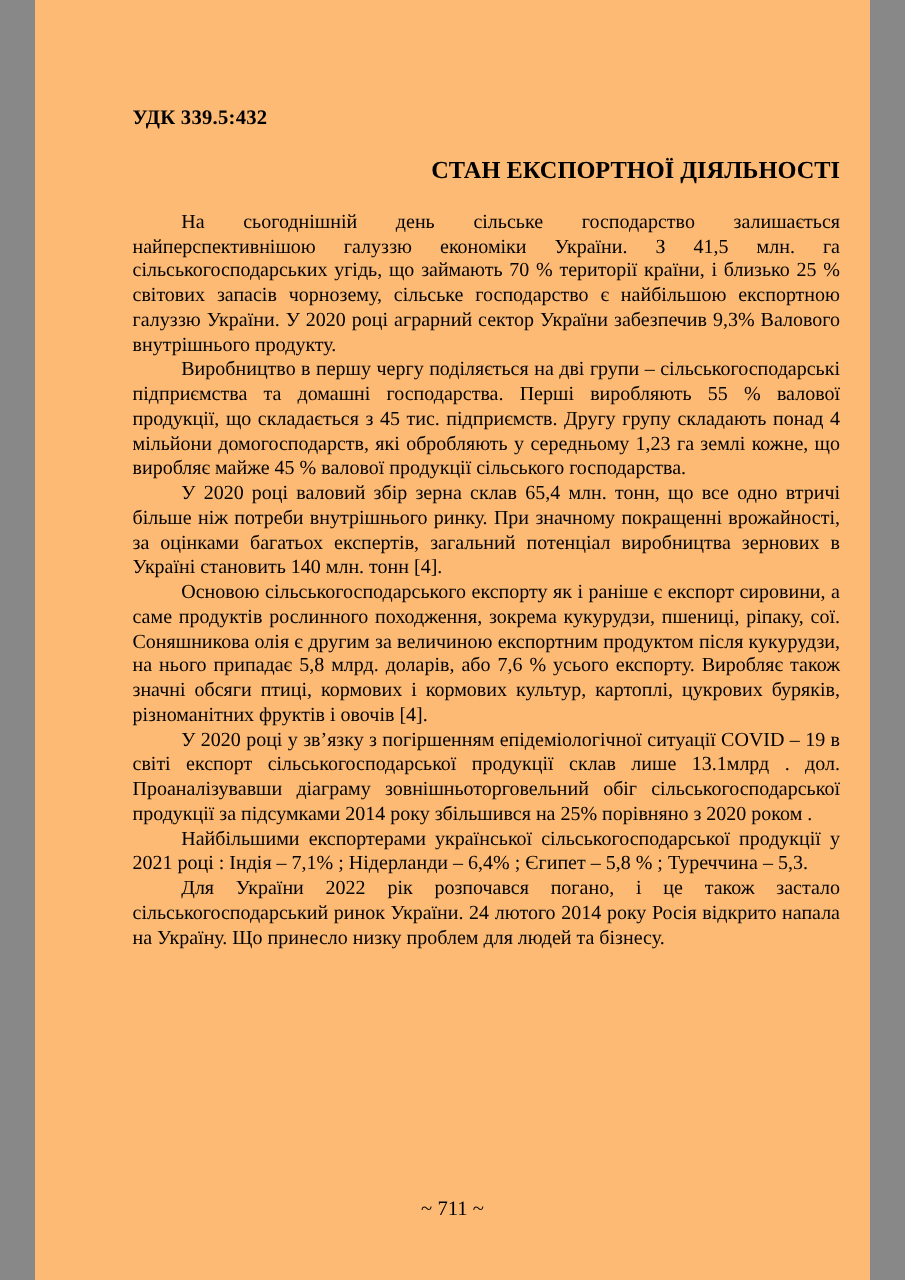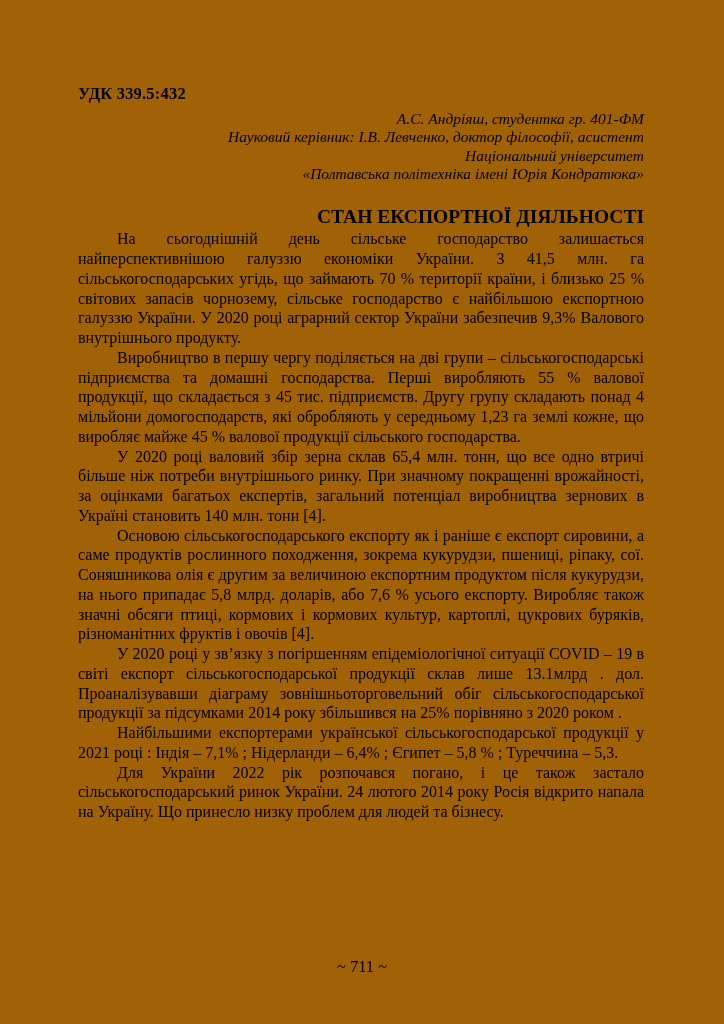--- a/index.html
+++ b/index.html
@@ -1,21 +1,21 @@
 <!DOCTYPE html>
 <html lang="uk"><head>
 <meta charset="utf-8">
 <style>
   html, body { margin: 0; padding: 0; background: #888; }
   .page {
     position: relative;
-    width: 724px;
+    width: 668px;
     height: 1024px;
     margin: 0 auto;
-    background: #a16207;
+    background: #fdba74;
     color: #000000;
     font-family: "Liberation Serif", "DejaVu Serif", serif;
     overflow: hidden;
   }
   .content {
     position: absolute;
     left: 78px;
     top: 84px;
     width: 566px;
   }
@@ -34,21 +34,21 @@
   }
   .title {
     margin: 22px 0 0 0;
     text-align: right;
     font-weight: 700;
     font-size: 19.5px;
     line-height: 21.8px;
   }
   .title .tl { display: block; white-space: nowrap; }
   .body {
-    margin-top: 2px;
+    margin-top: 20px;
     font-size: 16px;
     line-height: 19.75px;
     text-align: justify;
     text-justify: inter-word;
   }
   .body p {
     margin: 0;
     padding: 0;
     text-indent: 39px;
     hyphens: none;
@@ -64,26 +64,20 @@
   }
 </style>
 </head>
 <body>
 
 <div class="page">
   <div class="content">
 
     <div class="udk">УДК 339.5:432</div>
 
-    <div class="byline">
-      <div>А.С. Андріяш, студентка гр. 401-ФМ</div>
-      <div>Науковий керівник: І.В. Левченко, доктор філософії, асистент</div>
-      <div>Національний університет</div>
-      <div>«Полтавська політехніка імені Юрія Кондратюка»</div>
-    </div>
 
     <h1 class="title">
       <span class="tl">СТАН ЕКСПОРТНОЇ ДІЯЛЬНОСТІ</span>
     </h1>
 
     <div class="body">
       <p>На сьогоднішній день сільське господарство залишається найперспективнішою галуззю економіки України. З 41,5 млн. га сільськогосподарських угідь, що займають 70 % території країни, і близько 25 % світових запасів чорнозему, сільське господарство є найбільшою експортною галуззю України. У 2020 році аграрний сектор України забезпечив 9,3% Валового внутрішнього продукту.</p>
       <p>Виробництво в першу чергу поділяється на дві групи – сільськогосподарські підприємства та домашні господарства. Перші виробляють 55 % валової продукції, що складається з 45 тис. підприємств. Другу групу складають понад 4 мільйони домогосподарств, які обробляють у середньому 1,23 га землі кожне, що виробляє майже 45 % валової продукції сільського господарства.</p>
       <p>У 2020 році валовий збір зерна склав 65,4 млн. тонн, що все одно втричі більше ніж потреби внутрішнього ринку. При значному покращенні врожайності, за оцінками багатьох експертів, загальний потенціал виробництва зернових в Україні становить 140 млн. тонн [4].</p>
       <p>Основою сільськогосподарського експорту як і раніше є експорт сировини, а саме продуктів рослинного походження, зокрема кукурудзи, пшениці, ріпаку, сої. Соняшникова олія є другим за величиною експортним продуктом після кукурудзи, на нього припадає 5,8 млрд. доларів, або 7,6 % усього експорту. Виробляє також значні обсяги птиці, кормових і кормових культур, картоплі, цукрових буряків, різноманітних фруктів і овочів [4].</p>

